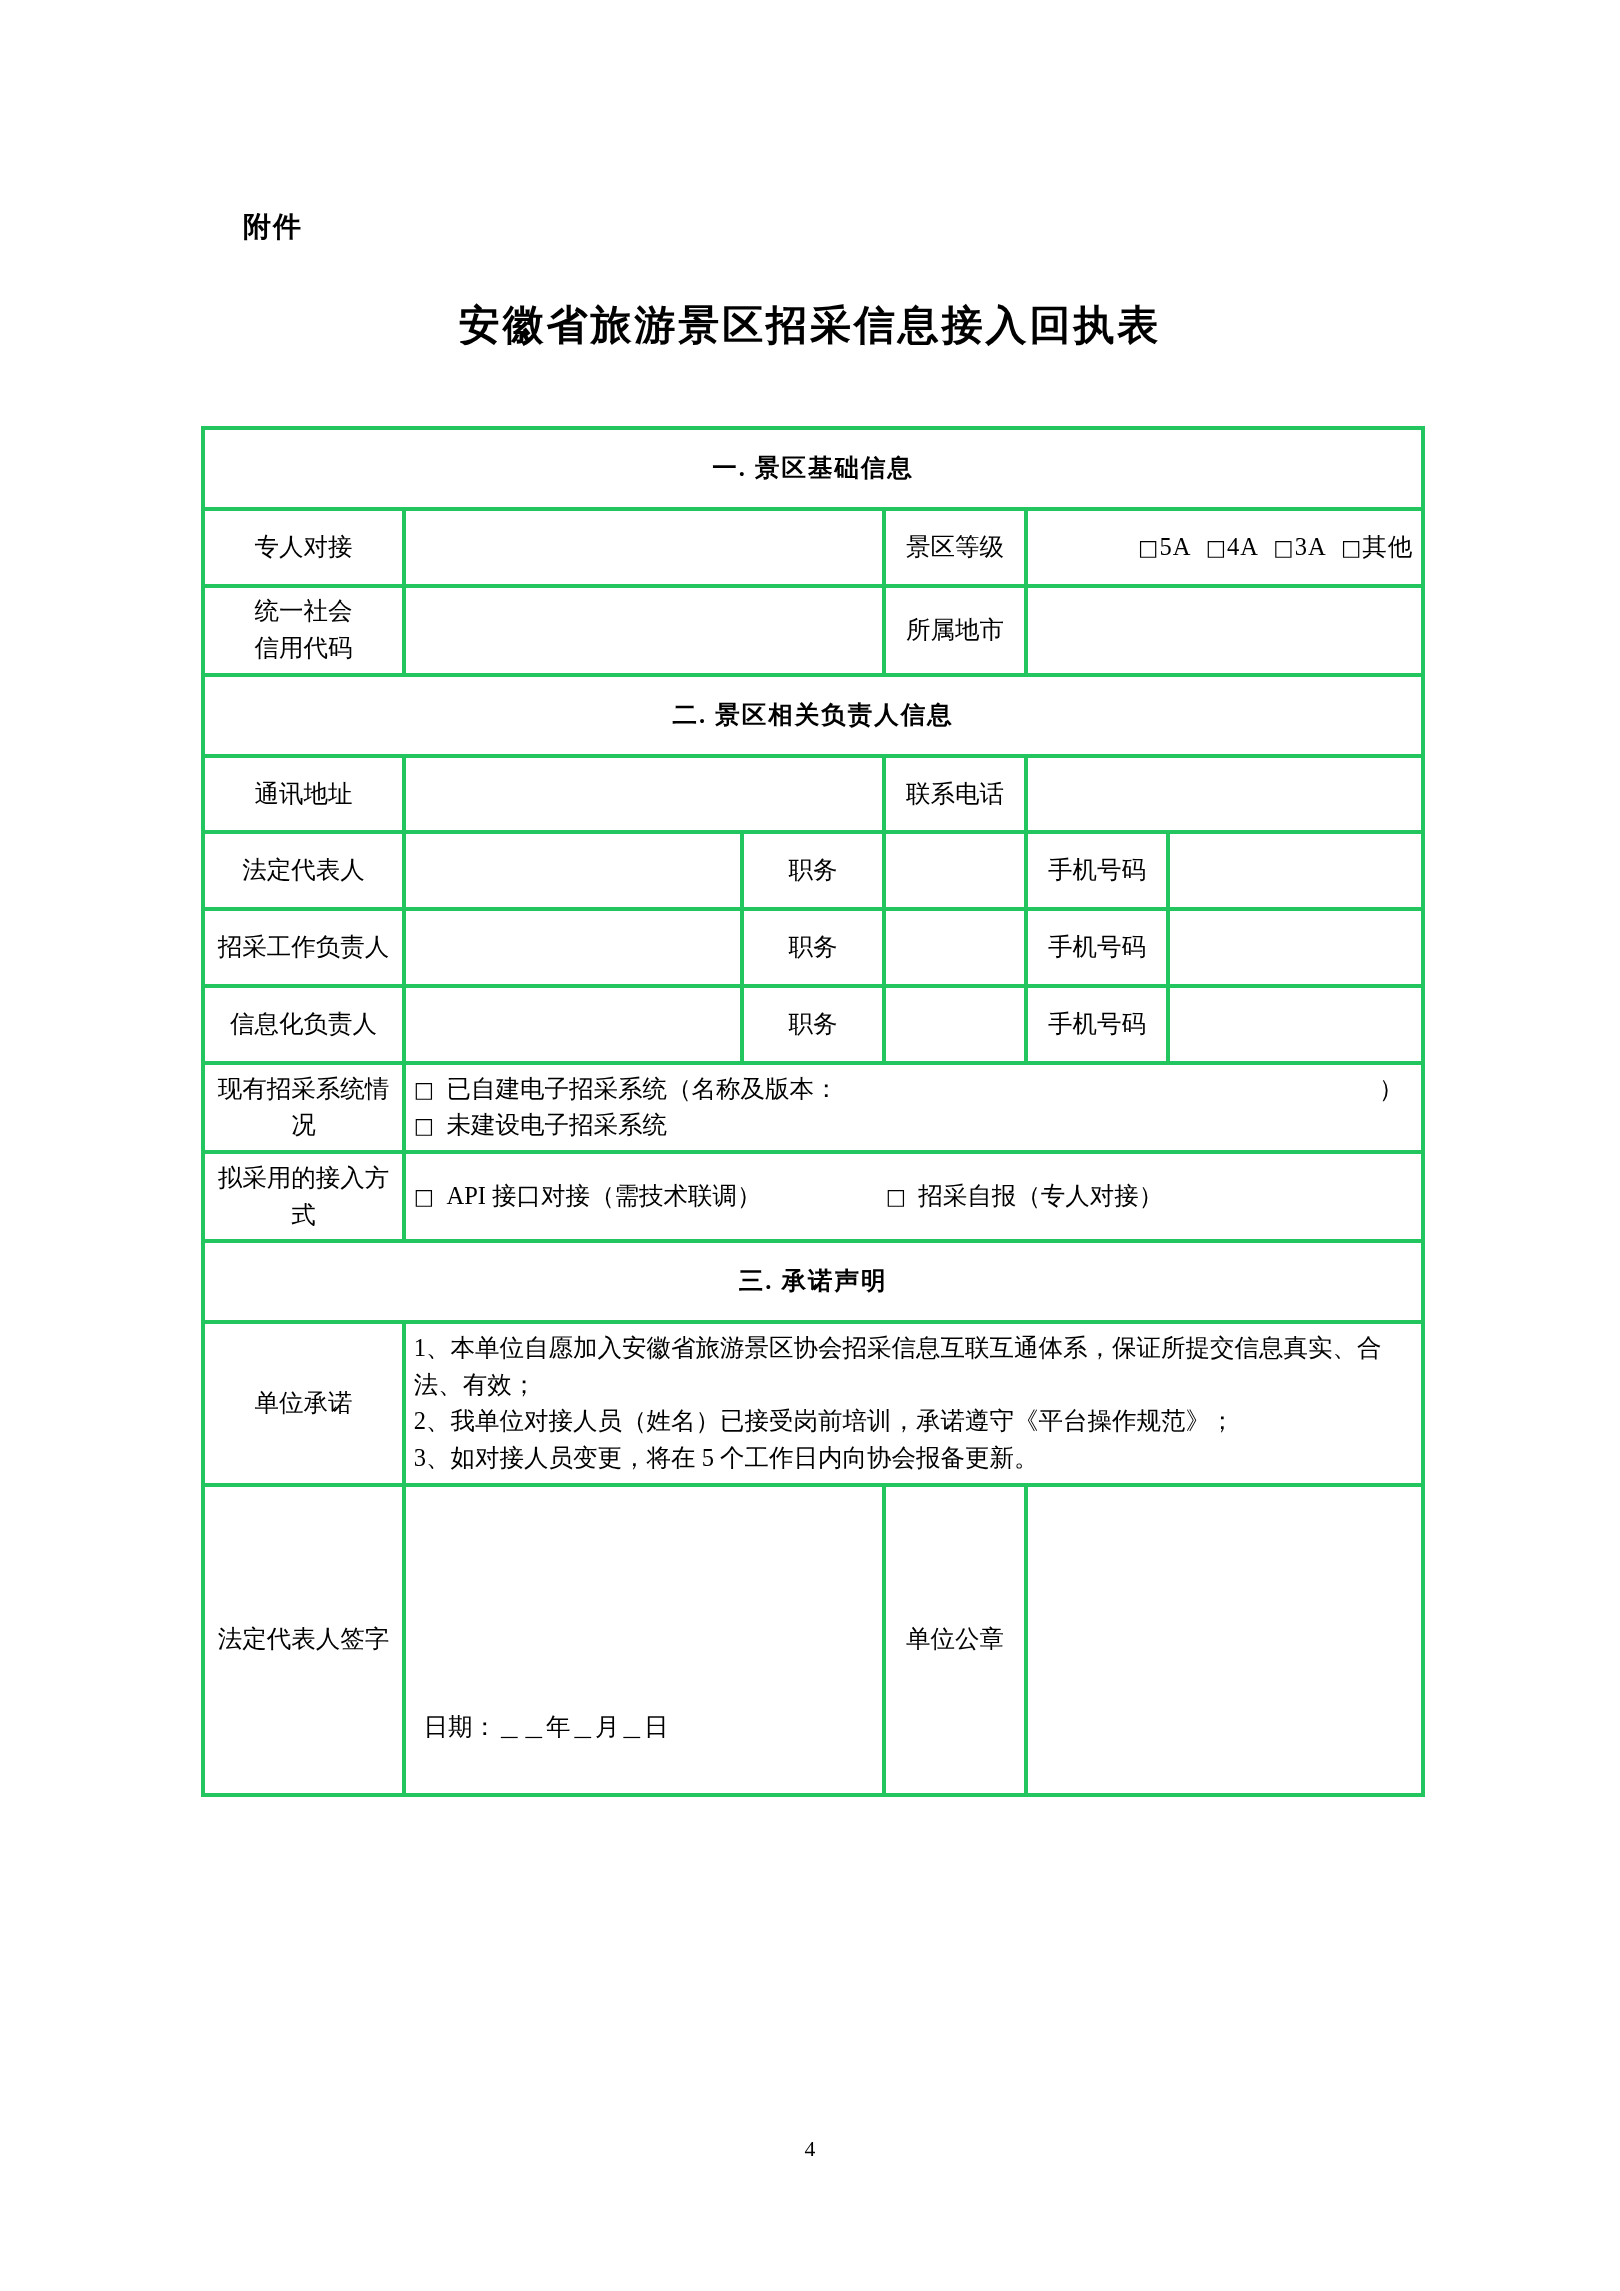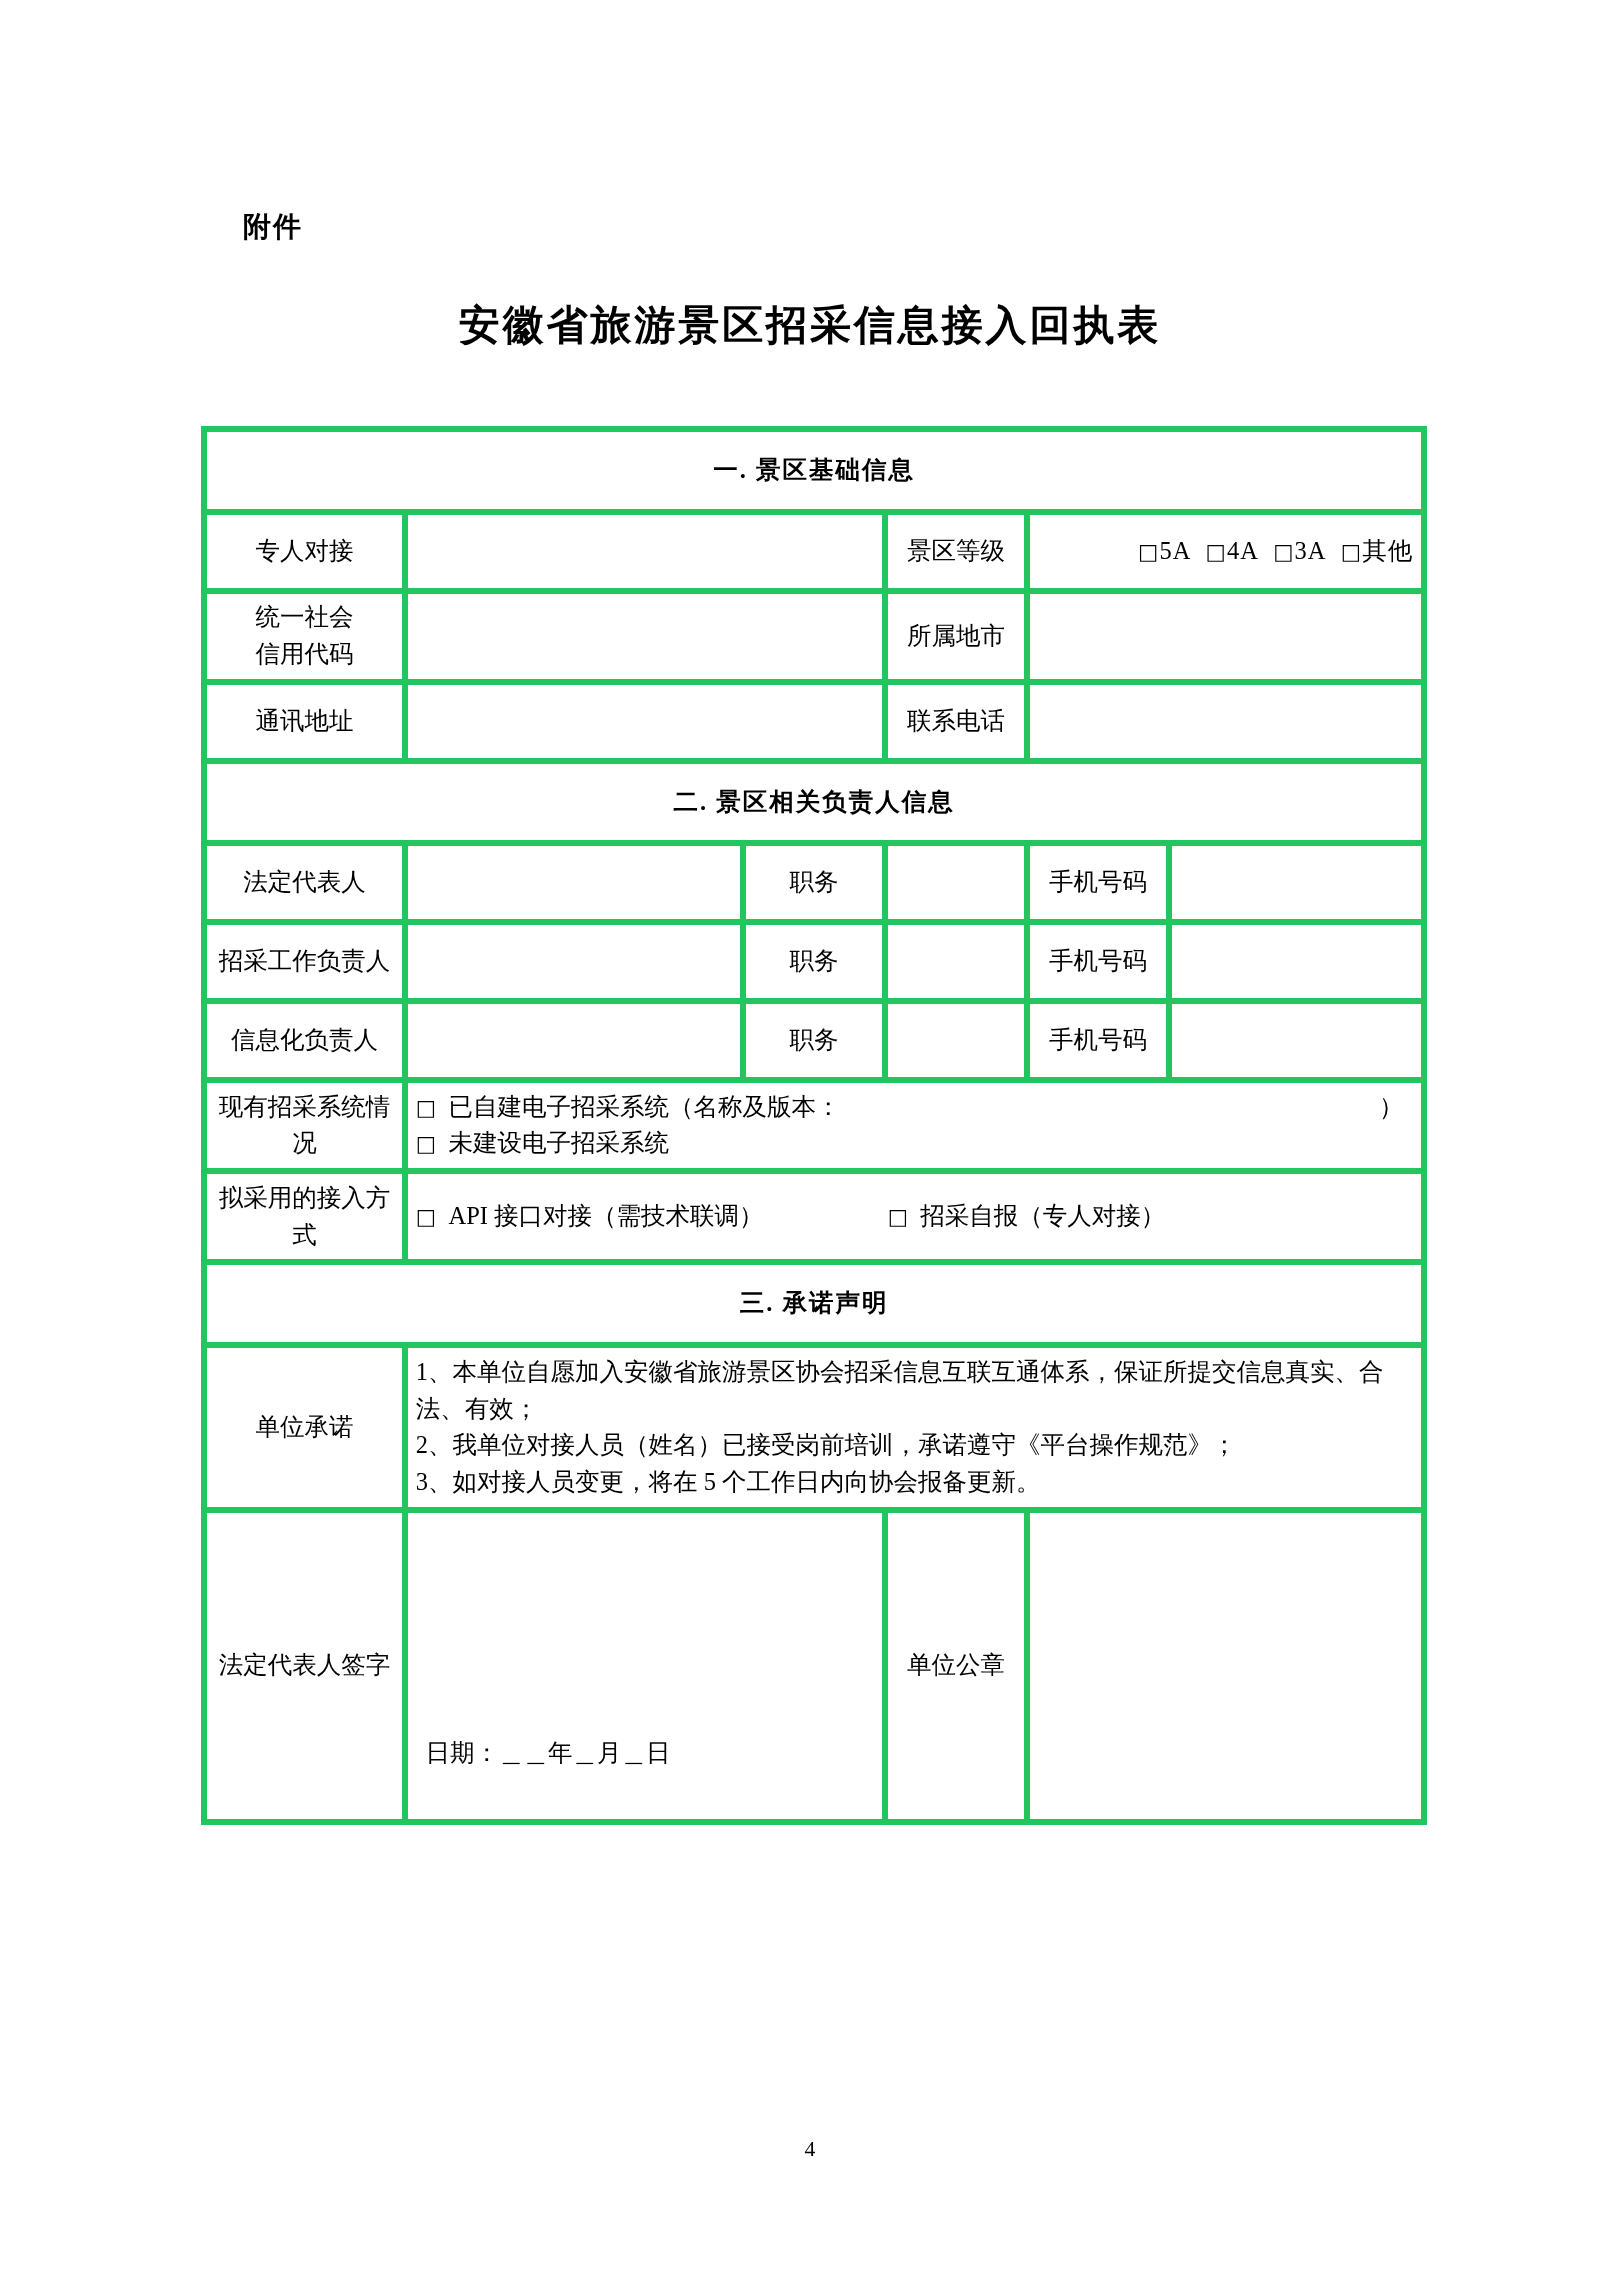--- a/index.html
+++ b/index.html
@@ -43,21 +43,21 @@
   }
   table.form {
     position: absolute;
     left: 201px;
     top: 426px;
     width: 1220px;
     border-collapse: collapse;
     table-layout: fixed;
   }
   table.form td {
-    border: 6px solid #22c55e;
+    border: 4px solid #22c55e;
     padding: 5.9px 7.8px;
     font-size: 24.5px;
     vertical-align: middle;
     line-height: 1.5;
   }
   .section-head {
     text-align: center;
     font-weight: bold;
     font-size: 29px;
     letter-spacing: 2px;
@@ -172,28 +172,28 @@
       <td class="lbl lbl-2l">
         <div>统一社会</div>
         <div>信用代码</div>
       </td>
       <td class="val" colspan="3"></td>
       <td class="lbl">所属地市</td>
       <td class="val" colspan="2"></td>
     </tr>
 
     <tr>
+      <td class="section-head" colspan="7">二. 景区相关负责人信息</td>
+    </tr>
+
+    <tr>
       <td class="lbl">通讯地址</td>
       <td class="val" colspan="3"></td>
       <td class="lbl">联系电话</td>
       <td class="val" colspan="2"></td>
-    </tr>
-
-    <tr>
-      <td class="section-head" colspan="7">二. 景区相关负责人信息</td>
     </tr>
 
     <tr>
       <td class="lbl">法定代表人</td>
       <td class="val" colspan="2"></td>
       <td class="lbl">职务</td>
       <td class="val"></td>
       <td class="lbl">手机号码</td>
       <td class="val"></td>
     </tr>

